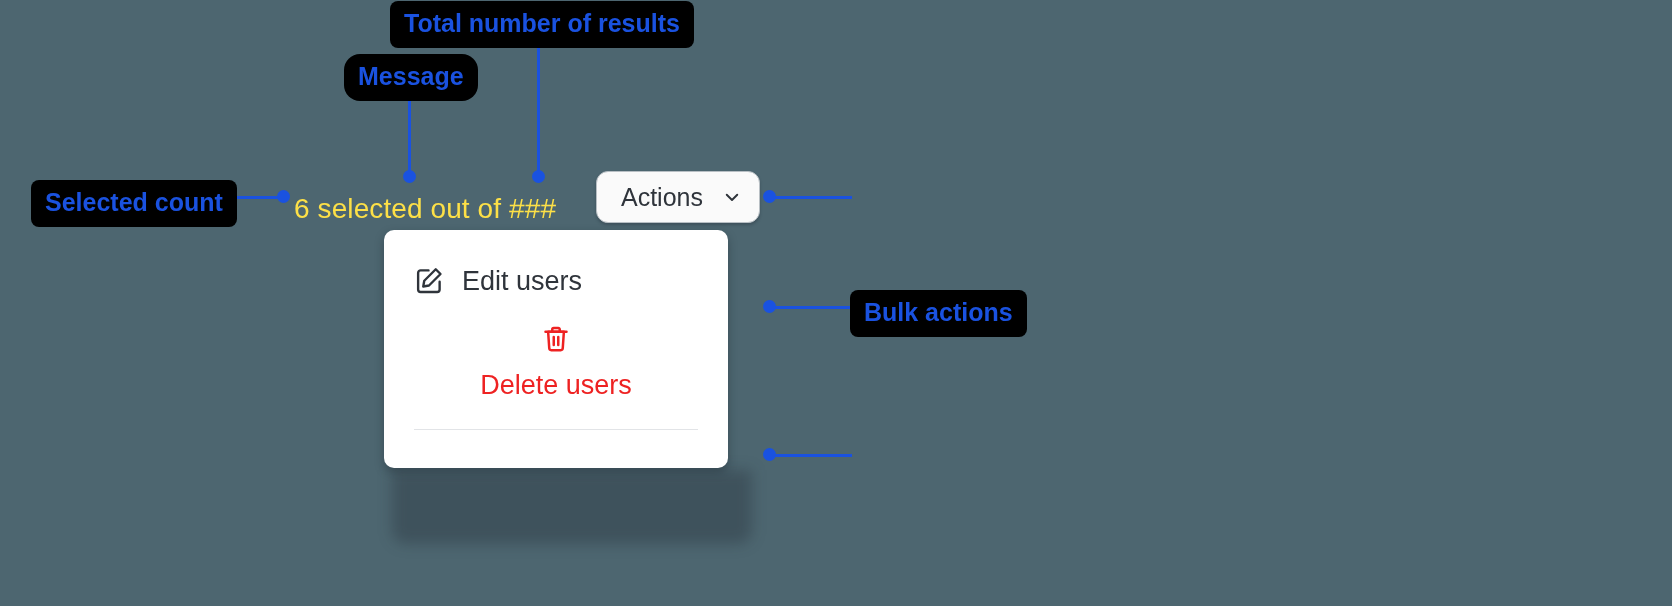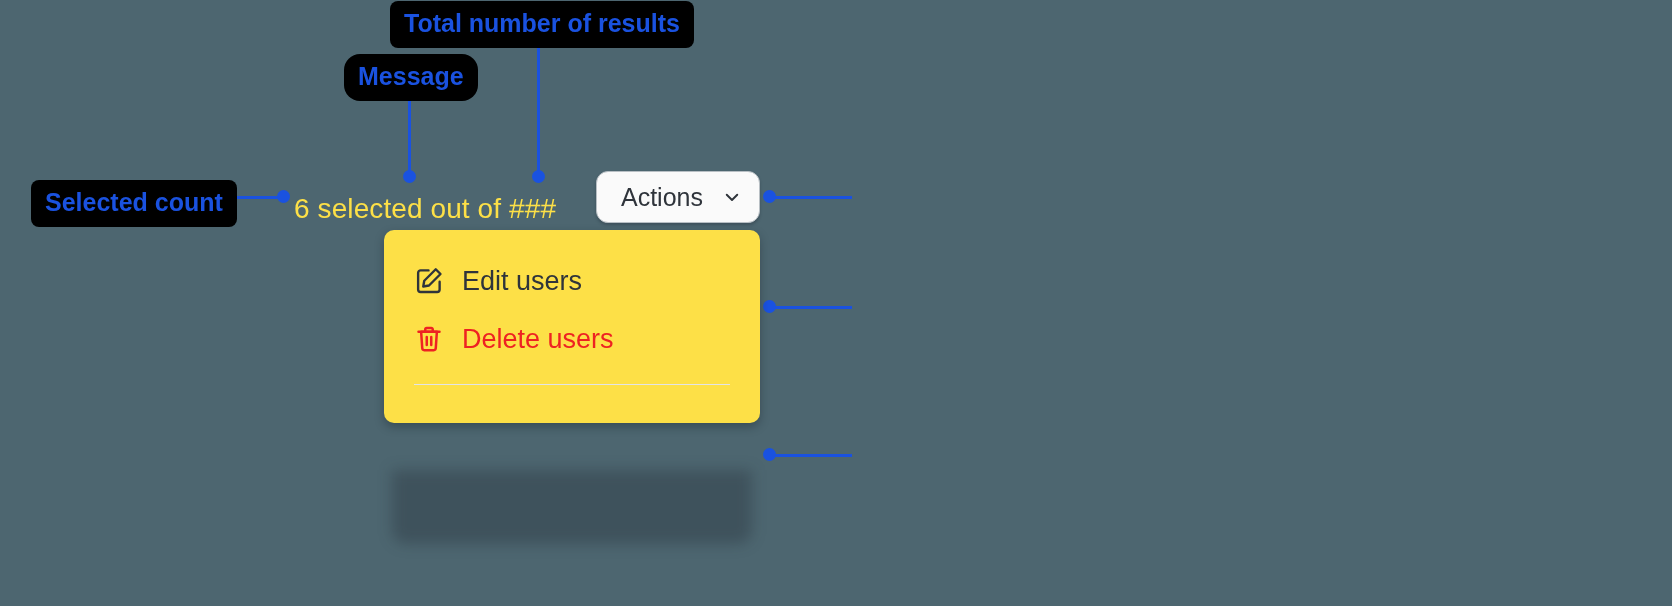--- a/index.html
+++ b/index.html
@@ -99,40 +99,41 @@
     width: 360px;
     height: 74px;
     border-radius: 0 0 14px 14px;
     background: rgba(30,36,48,0.30);
     filter: blur(7px);
   }
   .menu {
     position: absolute;
     left: 384px;
     top: 230px;
-    width: 376px;
-    background: #fde047;
+    width: 344px;
+    background: #ffffff;
     border-radius: 10px;
     box-sizing: border-box;
     padding: 22px 0 22px 0;
     box-shadow: 0 4px 10px rgba(20,28,38,0.35);
   }
   .menu-item {
     display: flex;
     align-items: center;
     gap: 18px;
     padding: 14px 30px;
     font-size: 27px;
     color: #2f343b;
     line-height: 1;
     cursor: pointer;
     white-space: nowrap;
   }
   .menu-item.danger {
     color: #ee2222;
+    flex-direction: column;
   }
   .menu-item .mi-icon {
     width: 30px;
     height: 30px;
     flex: 0 0 30px;
     display: block;
   }
   .menu-sep {
     height: 1px;
     background: #e2e4e7;
@@ -162,20 +163,21 @@
   <div class="conn-h" style="left:770px; top:454px; width:82px;"></div>
   <div class="dot" style="left:763px; top:448px;"></div>
 
   <div class="pill" style="left:390px; top:1px;">Total number of results</div>
 
   <div class="pill" style="left:344px; top:54px;border-radius:16px;">Message</div>
 
   <div class="pill" style="left:2px; top:180px;margin-left:29px;">Selected count</div>
 
 
+  <div class="pill" style="left:850px; top:290px;">Bulk actions</div>
 
 
   <div class="sel-msg">6 selected out of ###</div>
 
   <div class="actions-btn">
     <span class="label">Actions</span>
     <span>
       <svg class="chev" viewBox="0 0 24 24" fill="none" stroke="#2f343b" stroke-width="2.6" stroke-linecap="round" stroke-linejoin="round">
         <polyline points="5,9 12,16 19,9"></polyline>
       </svg>

